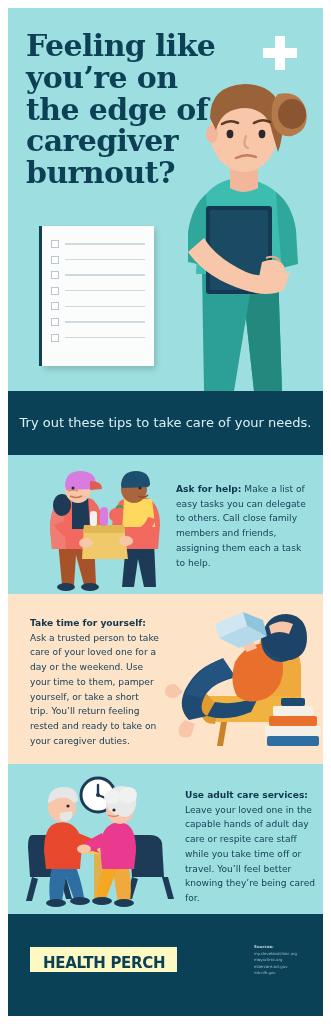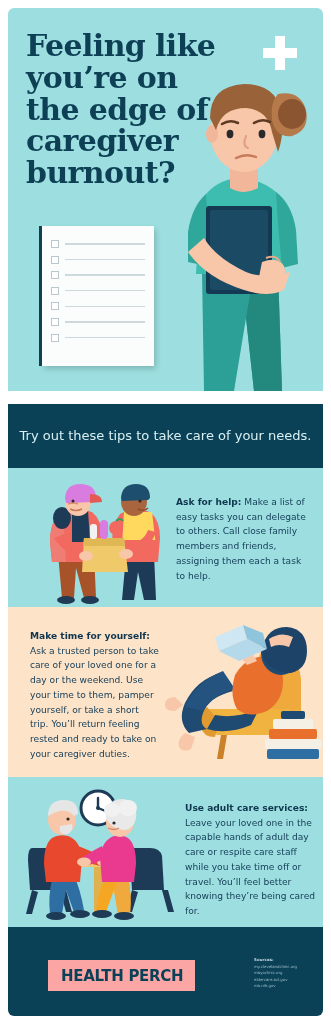--- a/index.html
+++ b/index.html
@@ -8,21 +8,20 @@
     background: #ffffff;
     font-family: "DejaVu Sans", sans-serif;
     overflow: hidden;
   }
   .poster {
     position: absolute;
     left: 8px; top: 8px;
     width: 315px; height: 1008px;
     overflow: hidden;
     background: #ffffff;
-    border-radius: 6px;
   }
 
   
   .hero {
     position: relative;
     width: 315px; height: 383px;
     background: #9ddfe0;
     overflow: hidden;
   }
   .headline {
@@ -71,21 +70,21 @@
   }
 
   
   .nurse { position: absolute; left: 150px; top: 58px; width: 175px; height: 325px; z-index: 4; }
 
   
   .banner {
     position: relative;
     width: 315px; height: 64px;
     background: #0b4157;
-    display: flex; align-items: center; justify-content: center; margin-top: 13px;
+    display: flex; align-items: center; justify-content: center;
   }
   .banner-text {
     color: #d8f0f2;
     font-size: 13px;
     line-height: 1.38;
     text-align: center;
     font-weight: 400;
   }
 
   
@@ -112,23 +111,23 @@
   .art-3 { left: 14px; top: 9px; width: 152px; height: 138px; }
 
   
   .footer {
     position: relative;
     width: 315px; height: 102px;
     background: #0b4157;
   }
   .logo {
     position: absolute;
-    left: 40px; top: 33px;
-    background: #fca5a5;
-    padding: 6px 12px 6px 13px;
+    left: 22px; top: 33px;
+    background: #fef9c3;
+    padding: 6px 12px 0 13px;
   }
   .logo-text {
     font-family: "DejaVu Sans", sans-serif;
     font-weight: 700;
     font-size: 15px;
     letter-spacing: -0.3px;
     color: #0b4157;
   }
   .sources {
     position: absolute;
@@ -267,21 +266,21 @@
       <circle cx="88" cy="52" r="7" fill="#f2695f"></circle>
       <path d="M88 45 Q92 41 95 45" stroke="#3c9a5f" stroke-width="2" fill="none"></path>
 
       <ellipse cx="58" cy="80" rx="7" ry="5" fill="#f8c6a8"></ellipse>
       <ellipse cx="98" cy="78" rx="7" ry="5" fill="#f8c6a8"></ellipse>
     </svg>
     <p class="tip-text"><b>Ask for help:</b><span> Make a list of easy tasks you can delegate to others. Call close family members and friends, assigning them each a task to help.</span></p>
   </section>
 
   <section class="tip tip-2">
-    <p class="tip-text"><b>Make time for yourself:</b><span> Ask a trusted person to take care of your loved one for a day or the weekend. Use your time to them, pamper yourself, or take a short trip. You’ll return feeling rested and ready to take on your caregiver duties.</span></p>
+    <p class="tip-text"><b>Take time for yourself:</b><span> Ask a trusted person to take care of your loved one for a day or the weekend. Use your time to them, pamper yourself, or take a short trip. You’ll return feeling rested and ready to take on your caregiver duties.</span></p>
     <svg class="tip-art art-2" viewBox="0 0 160 152">
 
       <path d="M104 30 Q134 28 138 62 L138 104 L96 104 L94 56 Q94 34 104 30 Z" fill="#efa93c"></path>
 
       <path d="M46 92 L136 92 Q140 110 130 118 L54 118 Q42 110 46 92 Z" fill="#f0b340"></path>
 
       <path d="M44 90 Q36 94 38 110 Q40 120 52 120 L56 104 Z" fill="#e09a2f"></path>
 
       <path d="M58 118 L54 142 L60 142 L64 118 Z" fill="#c9822a"></path>
       <path d="M124 118 L130 140 L136 140 L130 118 Z" fill="#c9822a"></path>

